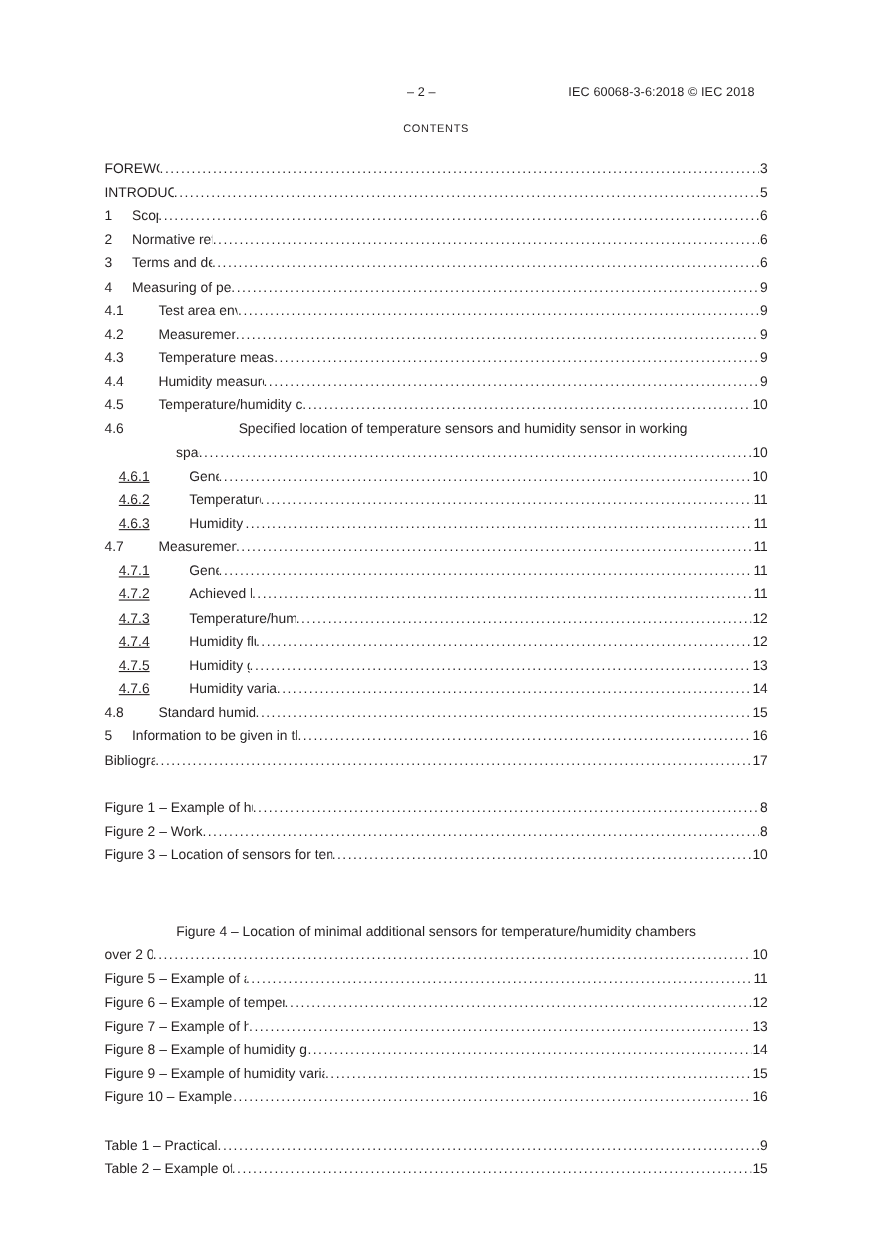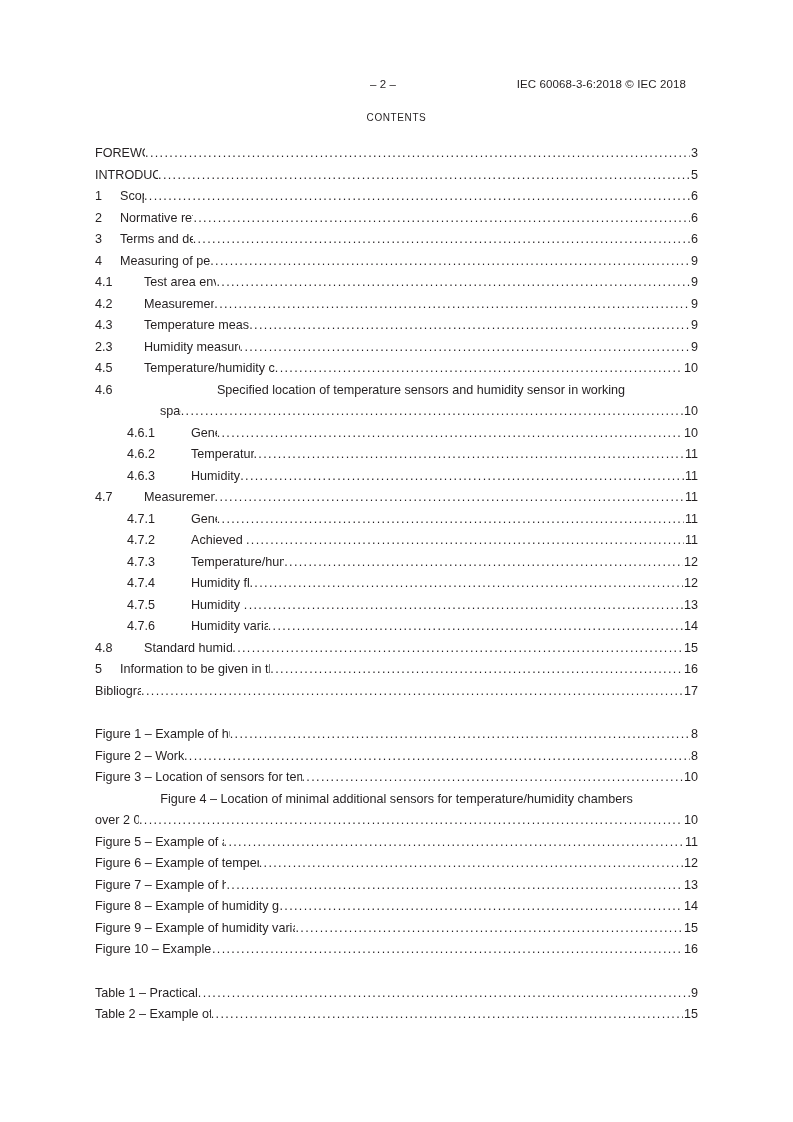--- a/index.html
+++ b/index.html
@@ -112,21 +112,21 @@
   .pageno {
     flex: 0 0 auto;
     text-align: right;
     white-space: nowrap;
     padding-left: 1px;
   }
   .lvl0 .label    { margin-left: 0; }
 
   .lvl1 .num      { width: 25px; }     
   .lvl2 .num      { width: 0; margin-left: 0; min-width: 49px; } 
-  .lvl3 .num      { width: 0; margin-left: 32px; min-width: 64px; } 
+  .lvl3 .num      { width: 0; margin-left: 13px; min-width: 64px; text-decoration: underline; } 
 
   
   .toc-entry.multiline {
     display: block;
   }
   .toc-entry.multiline .row1 {
     display: flex;
     align-items: flex-end;
     width: 603px;
   }
@@ -136,21 +136,21 @@
     text-align: center;
   }
   .toc-entry.multiline .row2 {
     display: flex;
     align-items: flex-end;
     width: 603px;
   }
 
   
   .fig .label { white-space: nowrap; }
-  .fig-multiline .row1 .label { white-space: normal; }
+  .fig-multiline .row1 .label { white-space: normal; margin-top: 48px; }
 
   .indent-space { margin-left: 65px; }   
   .indent-flush { margin-left: 0px; }    
 </style>
 </head>
 <body>
 
 <div class="page">
 
   <div class="running-header">
@@ -229,21 +229,21 @@
         </div>
         <div class="toc-entry lvl2">
           <span class="num">4.3</span>
           <span class="label-wrap">
             <span class="label">Temperature measurement system</span>
             <span class="leader"></span>
             <span class="pageno">9</span>
           </span>
         </div>
         <div class="toc-entry lvl2">
-          <span class="num">2.3</span>
+          <span class="num">4.4</span>
           <span class="label-wrap">
             <span class="label">Humidity measurement system</span>
             <span class="leader"></span>
             <span class="pageno">9</span>
           </span>
         </div>
         <div class="toc-entry lvl2">
           <span class="num">4.5</span>
           <span class="label-wrap">
             <span class="label">Temperature/humidity chamber test specimens</span>

